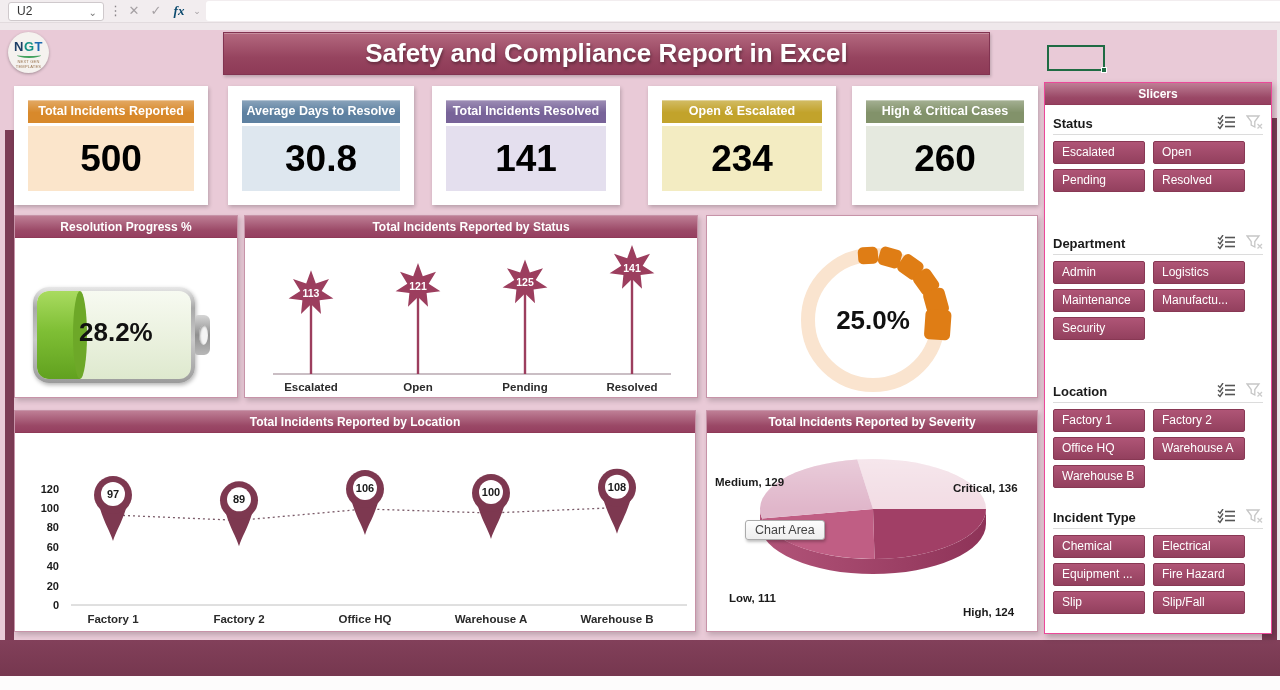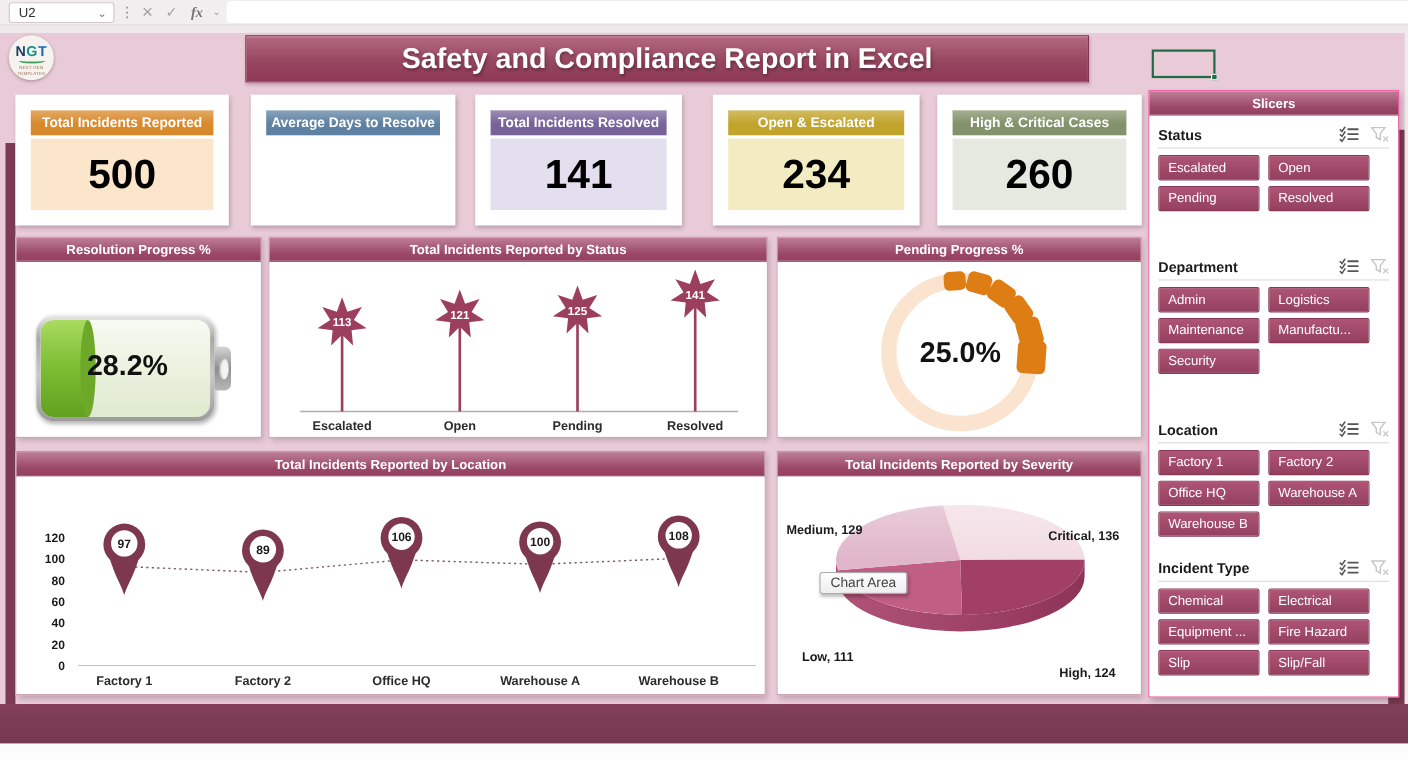--- a/index.html
+++ b/index.html
@@ -9,21 +9,21 @@
   
   .formula-bar{position:absolute;top:0;left:0;right:0;height:22px;background:#F2EDEF;}
   .subbar{position:absolute;top:22px;left:0;right:0;height:8px;background:#EFE8EB;border-top:1px solid #E2DBDE;}
   .name-box{position:absolute;left:8px;top:2px;width:96px;height:19px;background:#fff;border:1px solid #CFC9CC;
             border-radius:3px;font-size:12px;color:#333;line-height:17px;padding-left:8px;}
   .name-chevron{position:absolute;right:6px;top:1px;color:#777;font-size:10px;}
   .fb-icon{position:absolute;top:0;height:22px;line-height:22px;color:#A5A0A3;font-size:13px;text-align:center;}
   .fb-dots{left:109px;width:12px;color:#8a8589;}
   .fb-x{left:125px;width:18px;}
   .fb-check{left:147px;width:18px;}
-  .fb-fx{left:169px;width:20px;font-family:"Liberation Serif",serif;font-style:italic;font-weight:bold;color:#737373;}
+  .fb-fx{left:169px;width:20px;font-family:"Liberation Serif",serif;font-style:italic;font-weight:bold;color:#0c4a6e;}
   .fb-chev{left:191px;width:12px;font-size:9px;}
   .formula-input{position:absolute;left:206px;right:0;top:1px;height:20px;background:#fff;border-radius:3px 0 0 3px;
                  font-size:12px;line-height:20px;padding-left:6px;color:#333;}
   
   .dashboard{position:absolute;top:30px;left:0;width:1280px;height:660px;background:#E9CAD7;}
   .left-strip{position:absolute;left:5px;top:100px;width:9px;height:510px;background:#7C3B55;}
   .right-strip{position:absolute;left:1262px;top:88px;width:15px;height:522px;background:#7C3B55;}
   .bottom-band{position:absolute;left:0;top:610px;width:1280px;height:36px;background:linear-gradient(180deg,#82405A,#76374F);}
   .bottom-white{position:absolute;left:0;top:646px;width:1280px;height:14px;background:#FDFCFC;}
   .right-sliver{position:absolute;left:1277px;top:0;width:3px;height:610px;background:#EFEAEC;}
@@ -132,20 +132,21 @@
     <div class="sel-cell">
       <div class="sel-handle"></div>
     </div>
 
     <div class="kpi-card" style="left:14px;width:194px;">
       <div class="kpi-header" style="background: linear-gradient(rgba(255, 255, 255, 0.28), rgba(255, 255, 255, 0) 55%), rgb(216, 137, 43);">Total Incidents Reported</div>
       <div class="kpi-body" style="background: rgb(251, 229, 203);">500</div>
     </div>
     <div class="kpi-card" style="left:228px;width:186px;">
       <div class="kpi-header" style="background: linear-gradient(rgba(255, 255, 255, 0.28), rgba(255, 255, 255, 0) 55%), rgb(94, 129, 161);">Average Days to Resolve</div>
+      <div class="kpi-body" style="background: rgb(222, 231, 239);">30.8</div>
     </div>
     <div class="kpi-card" style="left:432px;width:188px;">
       <div class="kpi-header" style="background: linear-gradient(rgba(255, 255, 255, 0.28), rgba(255, 255, 255, 0) 55%), rgb(120, 99, 153);">Total Incidents Resolved</div>
       <div class="kpi-body" style="background: rgb(228, 223, 238);">141</div>
     </div>
     <div class="kpi-card" style="left:648px;width:188px;">
       <div class="kpi-header" style="background: linear-gradient(rgba(255, 255, 255, 0.28), rgba(255, 255, 255, 0) 55%), rgb(194, 163, 43);">Open &amp; Escalated</div>
       <div class="kpi-body" style="background: rgb(243, 236, 194);">234</div>
     </div>
     <div class="kpi-card" style="left:852px;width:186px;">
@@ -185,21 +186,20 @@
             <text x="280" y="152" font-size="11.5" fill="#2b2b2b" font-weight="bold" text-anchor="middle">Pending</text>
             <line x1="387" y1="135" x2="387" y2="29.099999999999994" stroke="#9C3E5E" stroke-width="2.4"></line>
             <polygon points="387.0,6.1 391.8,19.2 405.0,14.8 397.7,26.7 409.4,34.2 395.6,36.0 397.0,49.8 387.0,40.1 377.0,49.8 378.4,36.0 364.6,34.2 376.3,26.7 369.0,14.8 382.2,19.2" fill="#9C3E5E"></polygon>
             <text x="387" y="32.599999999999994" font-size="10.5" fill="#fff" font-weight="bold" text-anchor="middle">141</text>
             <text x="387" y="152" font-size="11.5" fill="#2b2b2b" font-weight="bold" text-anchor="middle">Resolved</text>
           </svg>
         </div>
     </div>
 
     <div class="panel" style="left:706px;top:185px;width:332px;height:183px;">
-      <div class="panel-header">Pending Progress %</div>
       <div class="panel-body" id="donut-body">
         <div class="donut-ring"></div>
 
       <div class="donut-blob" style="width: 20px; height: 17px; left: 151.466px; top: 7.65834px; transform: rotate(-4deg);"></div>
           <div class="donut-blob" style="width: 22px; height: 18.7px; left: 172.48px; top: 9.04443px; transform: rotate(15.6deg);"></div>
           <div class="donut-blob" style="width: 23px; height: 19.55px; left: 191.968px; top: 18.1106px; transform: rotate(35.2deg);"></div>
           <div class="donut-blob" style="width: 24px; height: 20.4px; left: 207.114px; top: 33.3319px; transform: rotate(54.8deg);"></div>
           <div class="donut-blob" style="width: 26px; height: 22.1px; left: 215.606px; top: 52.4702px; transform: rotate(74.4deg);"></div>
           <div class="donut-blob" style="width: 30px; height: 25.5px; left: 215.842px; top: 72.7842px; transform: rotate(94deg);"></div>
           <div class="donut-label">25.0%</div>

